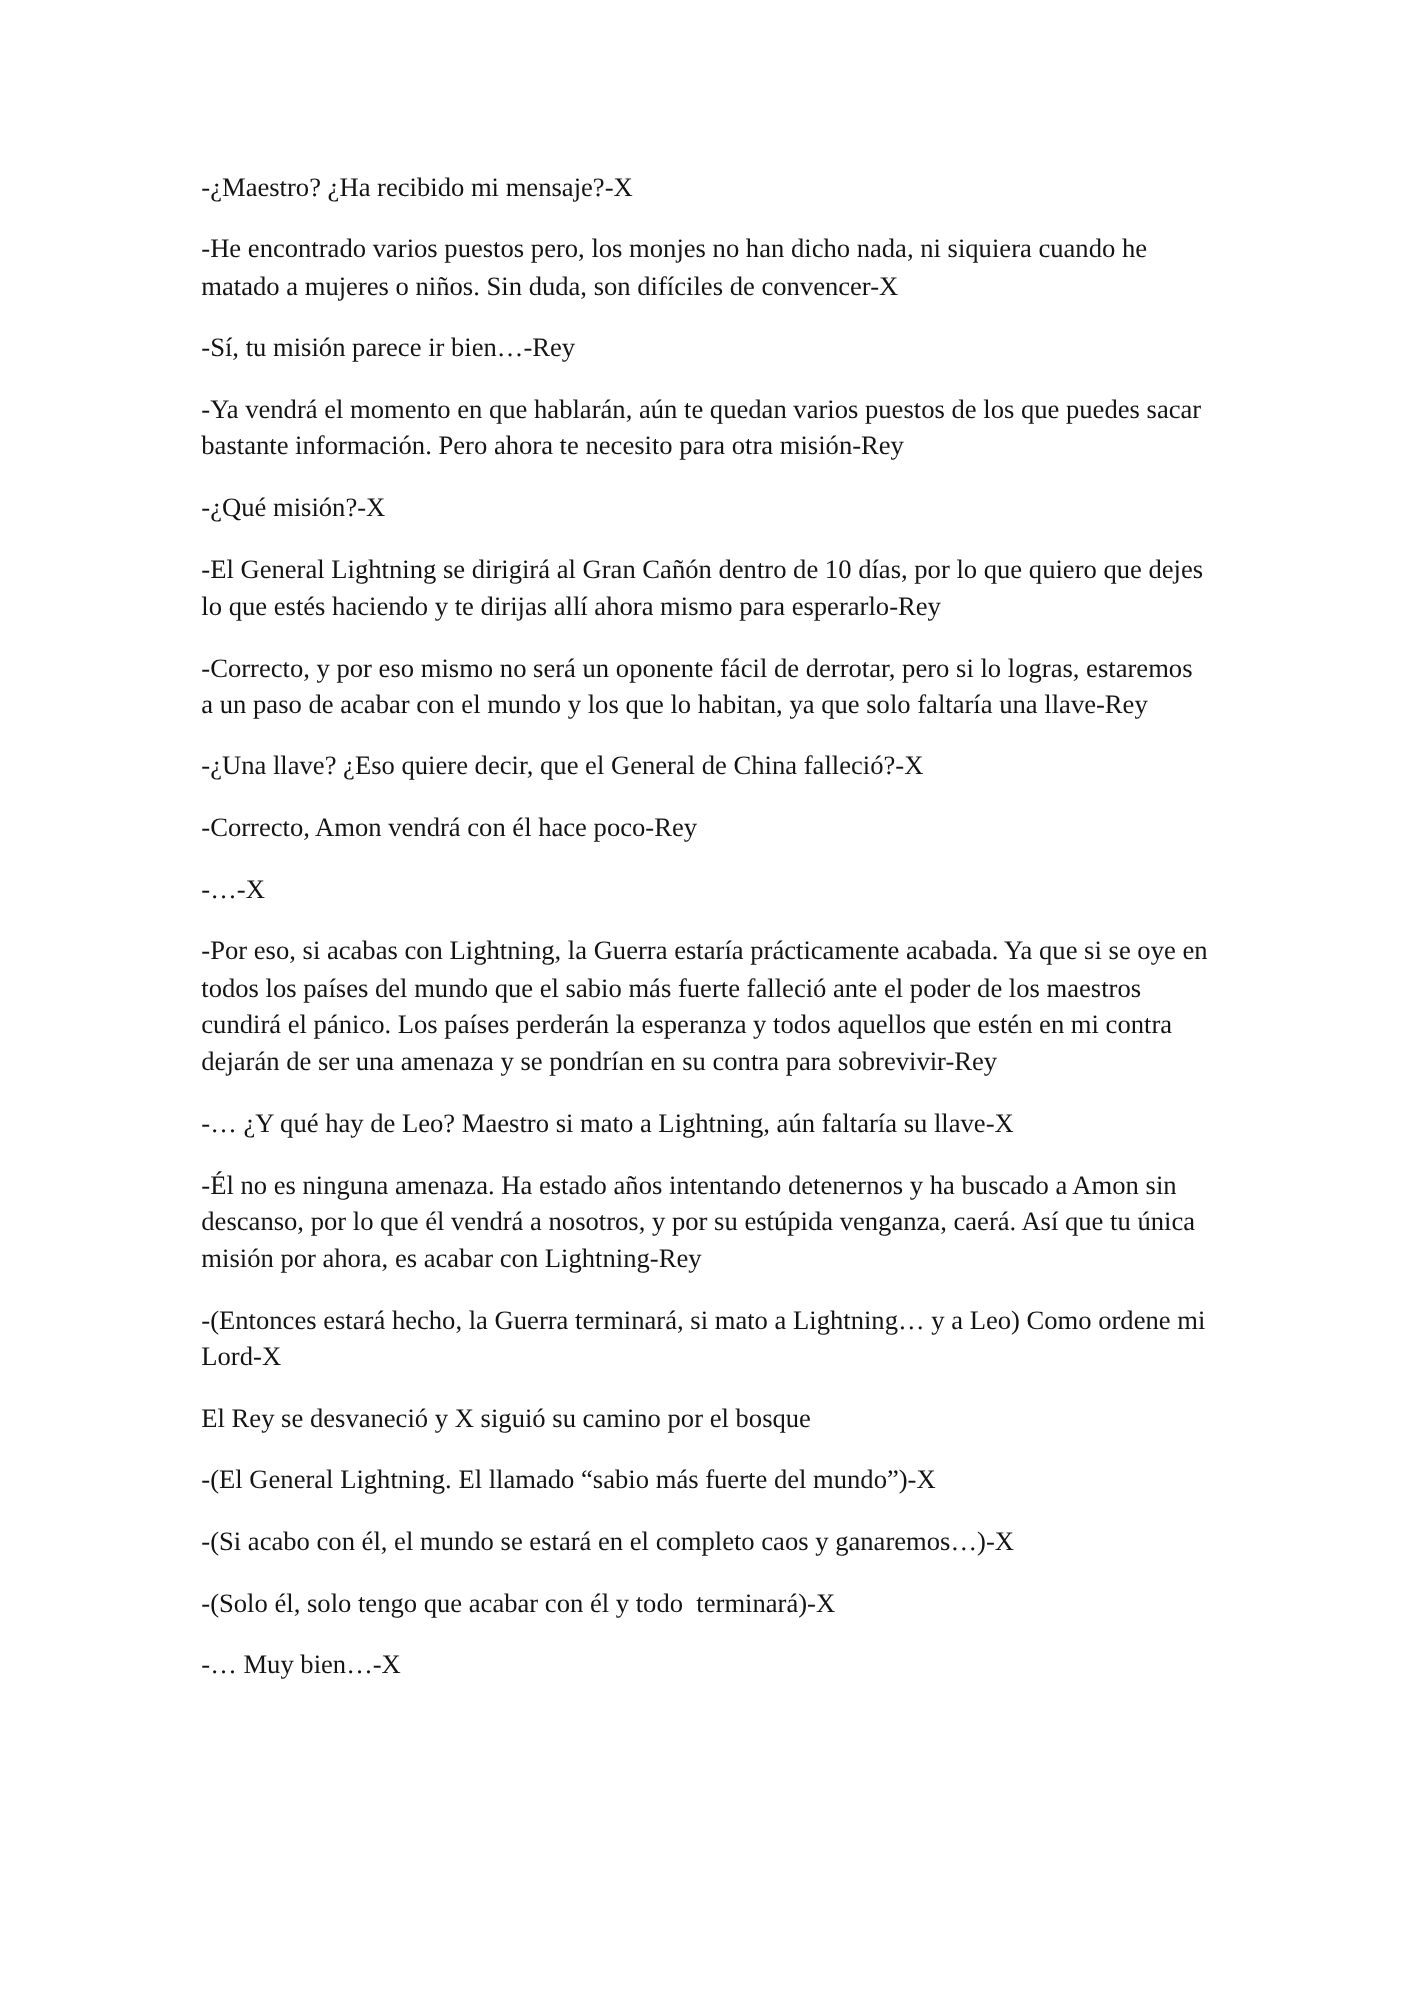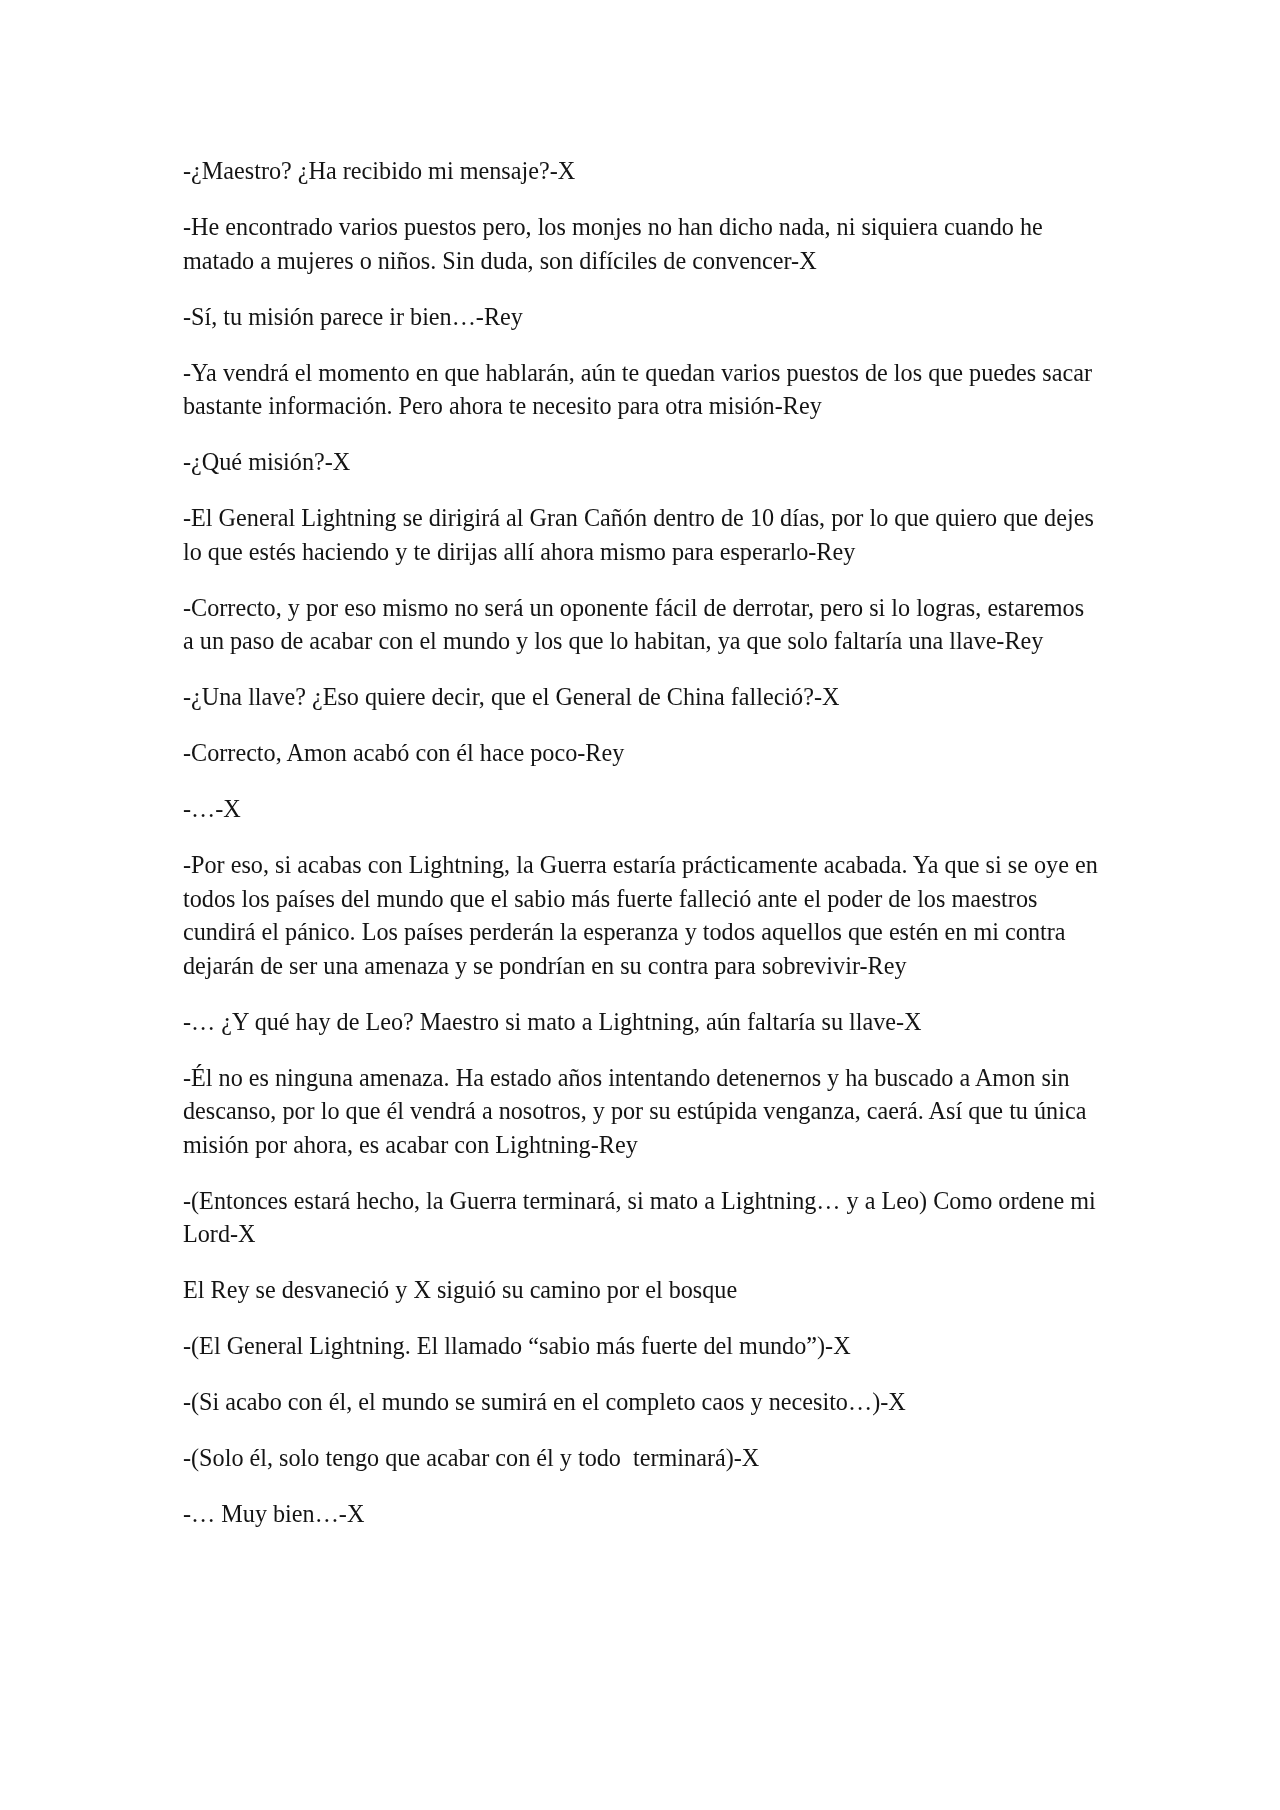--- a/index.html
+++ b/index.html
@@ -45,25 +45,25 @@
 <div class="page">
   <div class="content">
     <p class="para">-¿Maestro? ¿Ha recibido mi mensaje?-X</p>
     <p class="para">-He encontrado varios puestos pero, los monjes no han dicho nada, ni siquiera cuando he matado a mujeres o niños. Sin duda, son difíciles de convencer-X</p>
     <p class="para">-Sí, tu misión parece ir bien…-Rey</p>
     <p class="para">-Ya vendrá el momento en que hablarán, aún te quedan varios puestos de los que puedes sacar bastante información. Pero ahora te necesito para otra misión-Rey</p>
     <p class="para">-¿Qué misión?-X</p>
     <p class="para">-El General Lightning se dirigirá al Gran Cañón dentro de 10 días, por lo que quiero que dejes lo que estés haciendo y te dirijas allí ahora mismo para esperarlo-Rey</p>
     <p class="para">-Correcto, y por eso mismo no será un oponente fácil de derrotar, pero si lo logras, estaremos a un paso de acabar con el mundo y los que lo habitan, ya que solo faltaría una llave-Rey</p>
     <p class="para">-¿Una llave? ¿Eso quiere decir, que el General de China falleció?-X</p>
-    <p class="para">-Correcto, Amon acabó con él hace poco-Rey</p>
+    <p class="para">-Correcto, Amon vendrá con él hace poco-Rey</p>
     <p class="para">-…-X</p>
     <p class="para">-Por eso, si acabas con Lightning, la Guerra estaría prácticamente acabada. Ya que si se oye en todos los países del mundo que el sabio más fuerte falleció ante el poder de los maestros cundirá el pánico. Los países perderán la esperanza y todos aquellos que estén en mi contra dejarán de ser una amenaza y se pondrían en su contra para sobrevivir-Rey</p>
     <p class="para">-… ¿Y qué hay de Leo? Maestro si mato a Lightning, aún faltaría su llave-X</p>
     <p class="para">-Él no es ninguna amenaza. Ha estado años intentando detenernos y ha buscado a Amon sin descanso, por lo que él vendrá a nosotros, y por su estúpida venganza, caerá. Así que tu única misión por ahora, es acabar con Lightning-Rey</p>
     <p class="para">-(Entonces estará hecho, la Guerra terminará, si mato a Lightning… y a Leo) Como ordene mi Lord-X</p>
     <p class="para italic">El Rey se desvaneció y X siguió su camino por el bosque</p>
     <p class="para">-(El General Lightning. El llamado “sabio más fuerte del mundo”)-X</p>
-    <p class="para">-(Si acabo con él, el mundo se sumirá en el completo caos y necesito…)-X</p>
+    <p class="para">-(Si acabo con él, el mundo se estará en el completo caos y ganaremos…)-X</p>
     <p class="para">-(Solo él, solo tengo que acabar con él y todo  terminará)-X</p>
     <p class="para">-… Muy bien…-X</p>
   </div>
 </div>
 
 </body></html>

